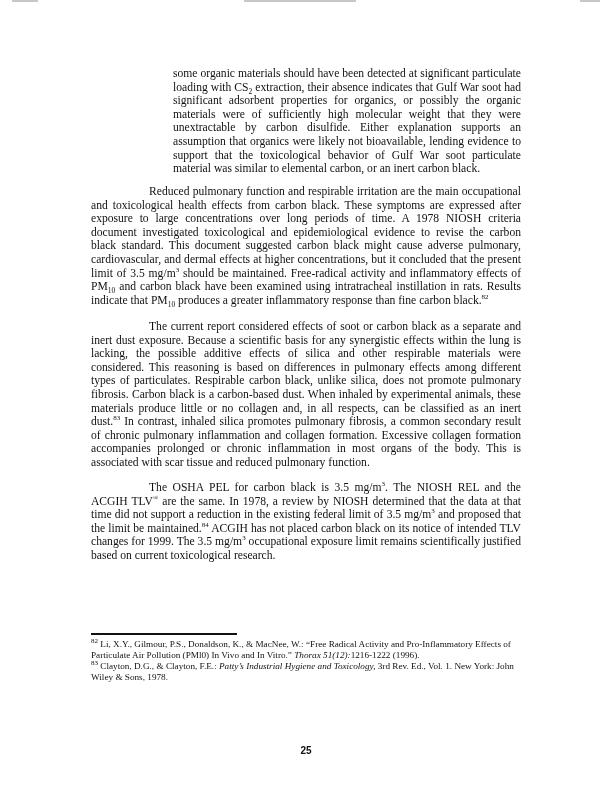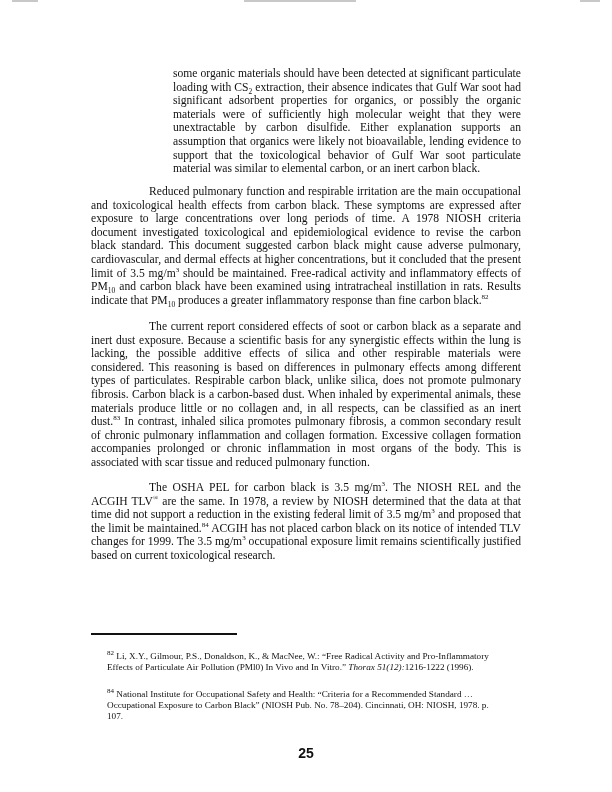--- a/index.html
+++ b/index.html
@@ -6,24 +6,24 @@
   body { width: 612px; height: 792px; position: relative; overflow: hidden;
          font-family: "Liberation Serif", "DejaVu Serif", serif; color: #111; }
   .scan-artifacts { position: absolute; top: 0; left: 0; width: 612px; height: 4px; }
   .scan-artifacts span { position: absolute; top: 0; height: 2px; background: #c8c8c8; }
   .para { position: absolute; font-size: 11.6px; line-height: 13.6px; text-align: justify; margin: 0; }
   .indent { text-indent: 58px; }
   sup { font-size: 7px; line-height: 0; vertical-align: super; }
   sub { font-size: 7.5px; line-height: 0; vertical-align: sub; }
   .footnotes { position: absolute; left: 91px; top: 633px; width: 432px; font-size: 9.2px; line-height: 11.2px; }
   .fn-rule { width: 146px; height: 1.5px; background: #111; margin-bottom: 4px; }
-  .fn { margin: 16px; }
+  .fn { margin: 0; }
   .fn i { font-style: italic; }
   .page-number { position: absolute; left: 0; width: 612px; top: 745px; text-align: center;
-                 font-family: "Liberation Sans", "DejaVu Sans", sans-serif; font-weight: bold; font-size: 14px; }
+                 font-family: "Liberation Sans", "DejaVu Sans", sans-serif; font-weight: bold; font-size: 10px; }
 </style>
 </head>
 <body>
 
 <div class="scan-artifacts">
   <span style="left:12px;width:26px;"></span>
   <span style="left:244px;width:112px;"></span>
   <span style="left:580px;width:20px;"></span>
 </div>
 
@@ -39,16 +39,16 @@
   <span>The current report considered effects of soot or carbon black as a separate and inert dust exposure. Because a scientific basis for any synergistic effects within the lung is lacking, the possible additive effects of silica and other respirable materials were considered. This reasoning is based on differences in pulmonary effects among different types of particulates. Respirable carbon black, unlike silica, does not promote pulmonary fibrosis. Carbon black is a carbon-based dust. When inhaled by experimental animals, these materials produce little or no collagen and, in all respects, can be classified as an inert dust.</span><sup>83</sup><span> In contrast, inhaled silica promotes pulmonary fibrosis, a common secondary result of chronic pulmonary inflammation and collagen formation. Excessive collagen formation accompanies prolonged or chronic inflammation in most organs of the body. This is associated with scar tissue and reduced pulmonary function.</span>
 </p>
 
 <p class="para indent" style="left:91px; top:481px; width:430px;">
   <span>The OSHA PEL for carbon black is 3.5 mg/m</span><sup>3</sup><span>. The NIOSH REL and the ACGIH TLV</span><sup>®</sup><span> are the same. In 1978, a review by NIOSH determined that the data at that time did not support a reduction in the existing federal limit of 3.5 mg/m</span><sup>3</sup><span> and proposed that the limit be maintained.</span><sup>84</sup><span> ACGIH has not placed carbon black on its notice of intended TLV changes for 1999. The 3.5 mg/m</span><sup>3</sup><span> occupational exposure limit remains scientifically justified based on current toxicological research.</span>
 </p>
 
 <div class="footnotes">
   <div class="fn-rule"></div>
   <p class="fn"><sup>82</sup><span> Li, X.Y., Gilmour, P.S., Donaldson, K., &amp; MacNee, W.: “Free Radical Activity and Pro-Inflammatory Effects of Particulate Air Pollution (PMl0) In Vivo and In Vitro.” </span><i>Thorax 51(12):</i><span>1216-1222 (1996).</span></p>
-  <p class="fn"><sup>84</sup><span> National Institute for Occupational Safety and Health: “Criteria for a Recommended Standard … Occupational Exposure to Carbon Black” (NIOSH Pub. No. 78–204). Cincinnati, OH: NIOSH, 1978. p. 107.</span></p>
+  <p class="fn"><sup>83</sup><span> Clayton, D.G., &amp; Clayton, F.E.: </span><i>Patty’s Industrial Hygiene and Toxicology,</i><span> 3rd Rev. Ed., Vol. 1. New York: John Wiley &amp; Sons, 1978.</span></p>
 </div>
 
 <div class="page-number">25</div>
 
 </body></html>

